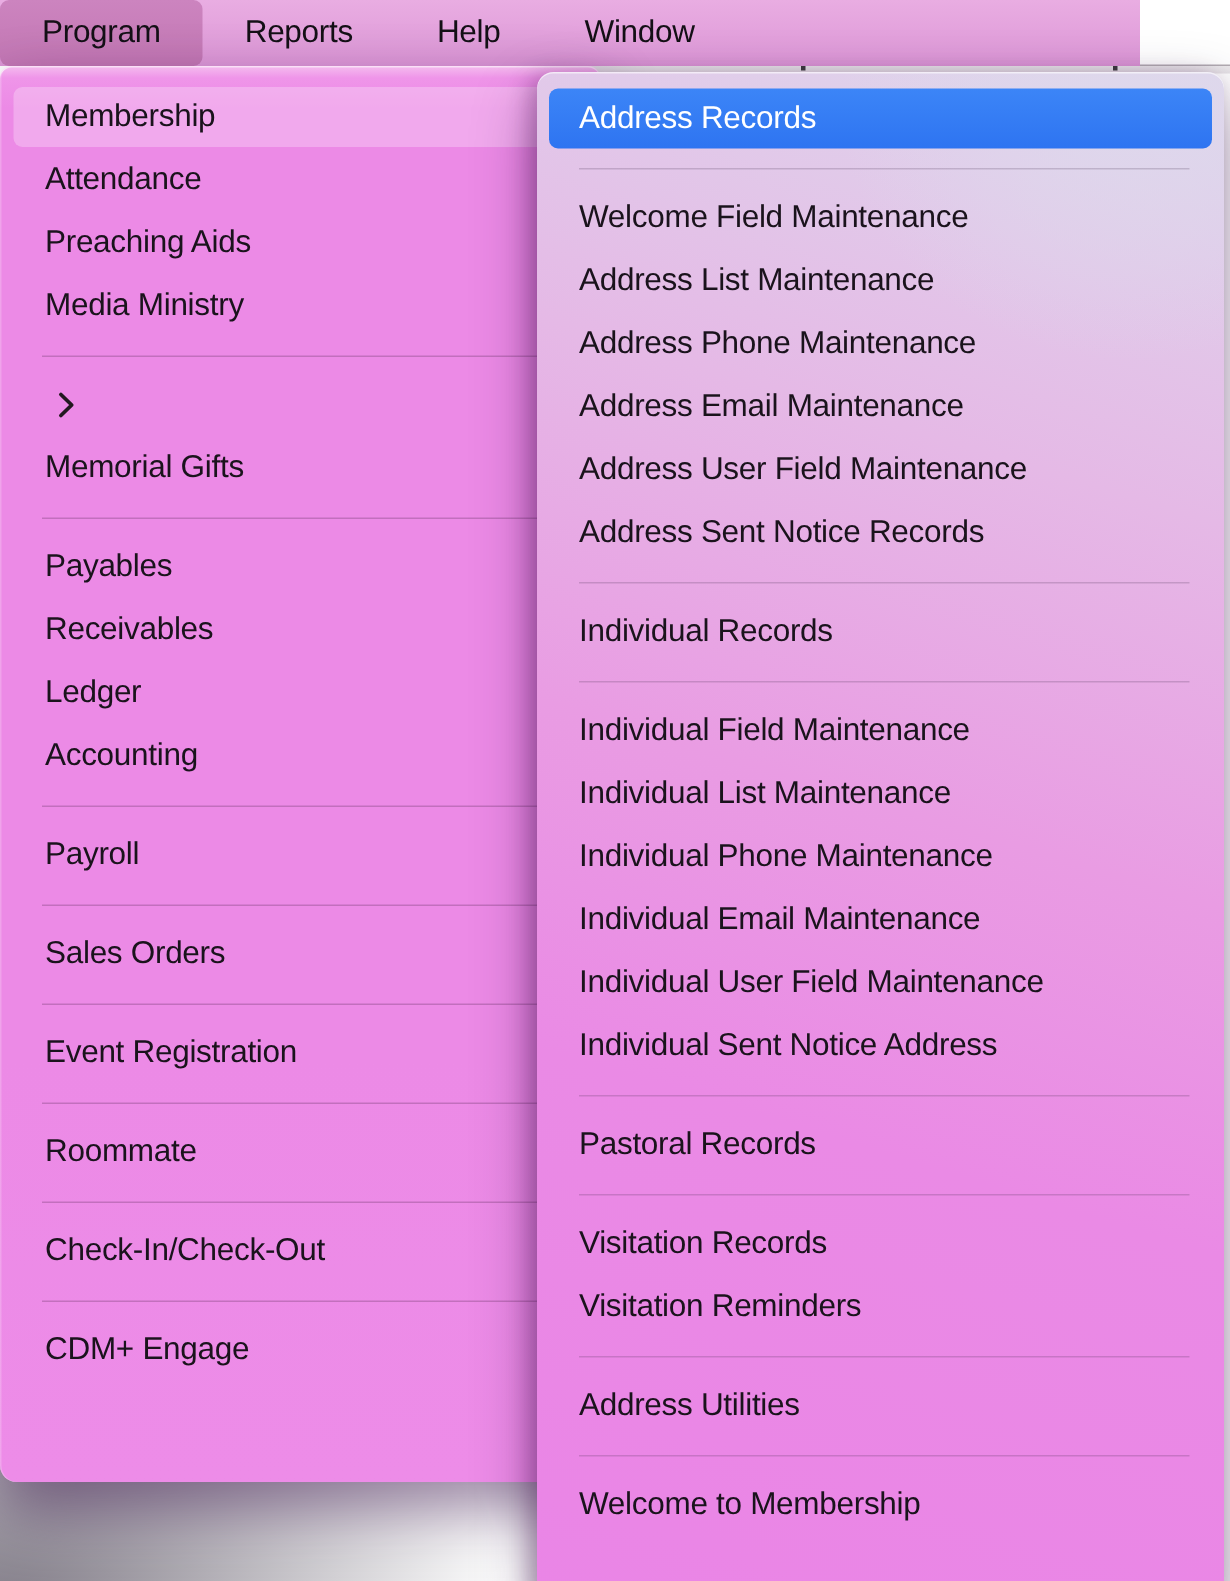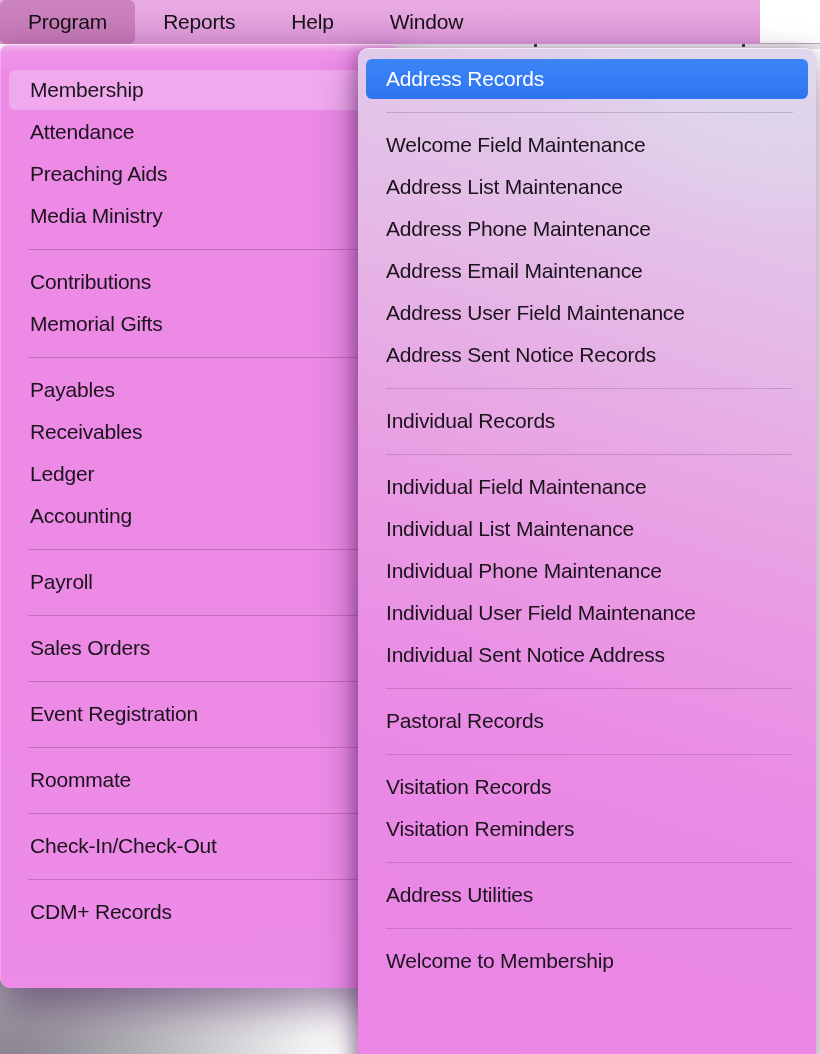--- a/index.html
+++ b/index.html
@@ -47,21 +47,21 @@
     padding:0 13px 0 21px;
     font-size:21px;letter-spacing:-0.2px;color:#1a131c;cursor:default;
   }
   .mrow .label{flex:1 1 auto;white-space:nowrap;overflow:hidden;}
   .mrow .chevron{flex:0 0 auto;display:flex;align-items:center;color:#22181f;margin-left:8px;}
   .msep{height:22px;display:flex;align-items:center;}
   .msep .line{height:1px;width:100%;}
   
   .menu-panel{
     position:absolute;left:0;top:44px;width:400px;height:944px;z-index:4;
-    box-sizing:border-box;padding:24px 0 8px 0;
+    box-sizing:border-box;padding:12px 0 8px 0;
     background:linear-gradient(180deg,#f4bcee 0px,#ef95e9 8px,#ec8ae6 28px,#ec8ae6 70%,#ed8ce8 100%);
     border-radius:8px 8px 11px 11px;
     box-shadow:0 18px 42px rgba(44,0,62,.48), inset 0 1px 0 rgba(255,255,255,.55), inset 1px 0 0 rgba(255,255,255,.22);
   }
   .menu-panel .mrow.highlighted{background:rgba(255,255,255,.27);}
   .menu-panel .msep .line{margin:0 14px 0 28px;background:rgba(62,24,60,.24);}
   
   .submenu-panel{
     position:absolute;left:358px;top:48px;width:458px;height:1022px;z-index:5;
     box-sizing:border-box;padding:9px 0 8px 0;
@@ -131,21 +131,20 @@
         <path d="M2.6 3 L9.8 10 L2.6 17" fill="none" stroke="currentColor" stroke-width="2.5" stroke-linecap="round" stroke-linejoin="round"></path>
       </svg>
     </span>
   </div>
 
   <div class="msep">
       <div class="line"></div>
     </div>
 
   <div class="mrow">
-    <span class="label">Contributions</span>
     <span class="chevron">
       <svg width="12" height="20" viewBox="0 0 12 20" aria-hidden="true">
         <path d="M2.6 3 L9.8 10 L2.6 17" fill="none" stroke="currentColor" stroke-width="2.5" stroke-linecap="round" stroke-linejoin="round"></path>
       </svg>
     </span>
   </div>
 
   <div class="mrow">
     <span class="label">Memorial Gifts</span>
     <span class="chevron">
@@ -259,21 +258,21 @@
         <path d="M2.6 3 L9.8 10 L2.6 17" fill="none" stroke="currentColor" stroke-width="2.5" stroke-linecap="round" stroke-linejoin="round"></path>
       </svg>
     </span>
   </div>
 
   <div class="msep">
       <div class="line"></div>
     </div>
 
   <div class="mrow">
-    <span class="label">CDM+ Records</span>
+    <span class="label">CDM+ Engage</span>
     <span class="chevron">
       <svg width="12" height="20" viewBox="0 0 12 20" aria-hidden="true">
         <path d="M2.6 3 L9.8 10 L2.6 17" fill="none" stroke="currentColor" stroke-width="2.5" stroke-linecap="round" stroke-linejoin="round"></path>
       </svg>
     </span>
   </div>
 </div>
 
 <div class="submenu-panel">
   <div class="mrow selected">
@@ -336,20 +335,24 @@
   <div class="mrow">
     <span class="label">Individual List Maintenance</span>
 
   </div>
 
   <div class="mrow">
     <span class="label">Individual Phone Maintenance</span>
 
   </div>
 
+  <div class="mrow">
+    <span class="label">Individual Email Maintenance</span>
+
+  </div>
 
   <div class="mrow">
     <span class="label">Individual User Field Maintenance</span>
 
   </div>
 
   <div class="mrow">
     <span class="label">Individual Sent Notice Address</span>
 
   </div>

